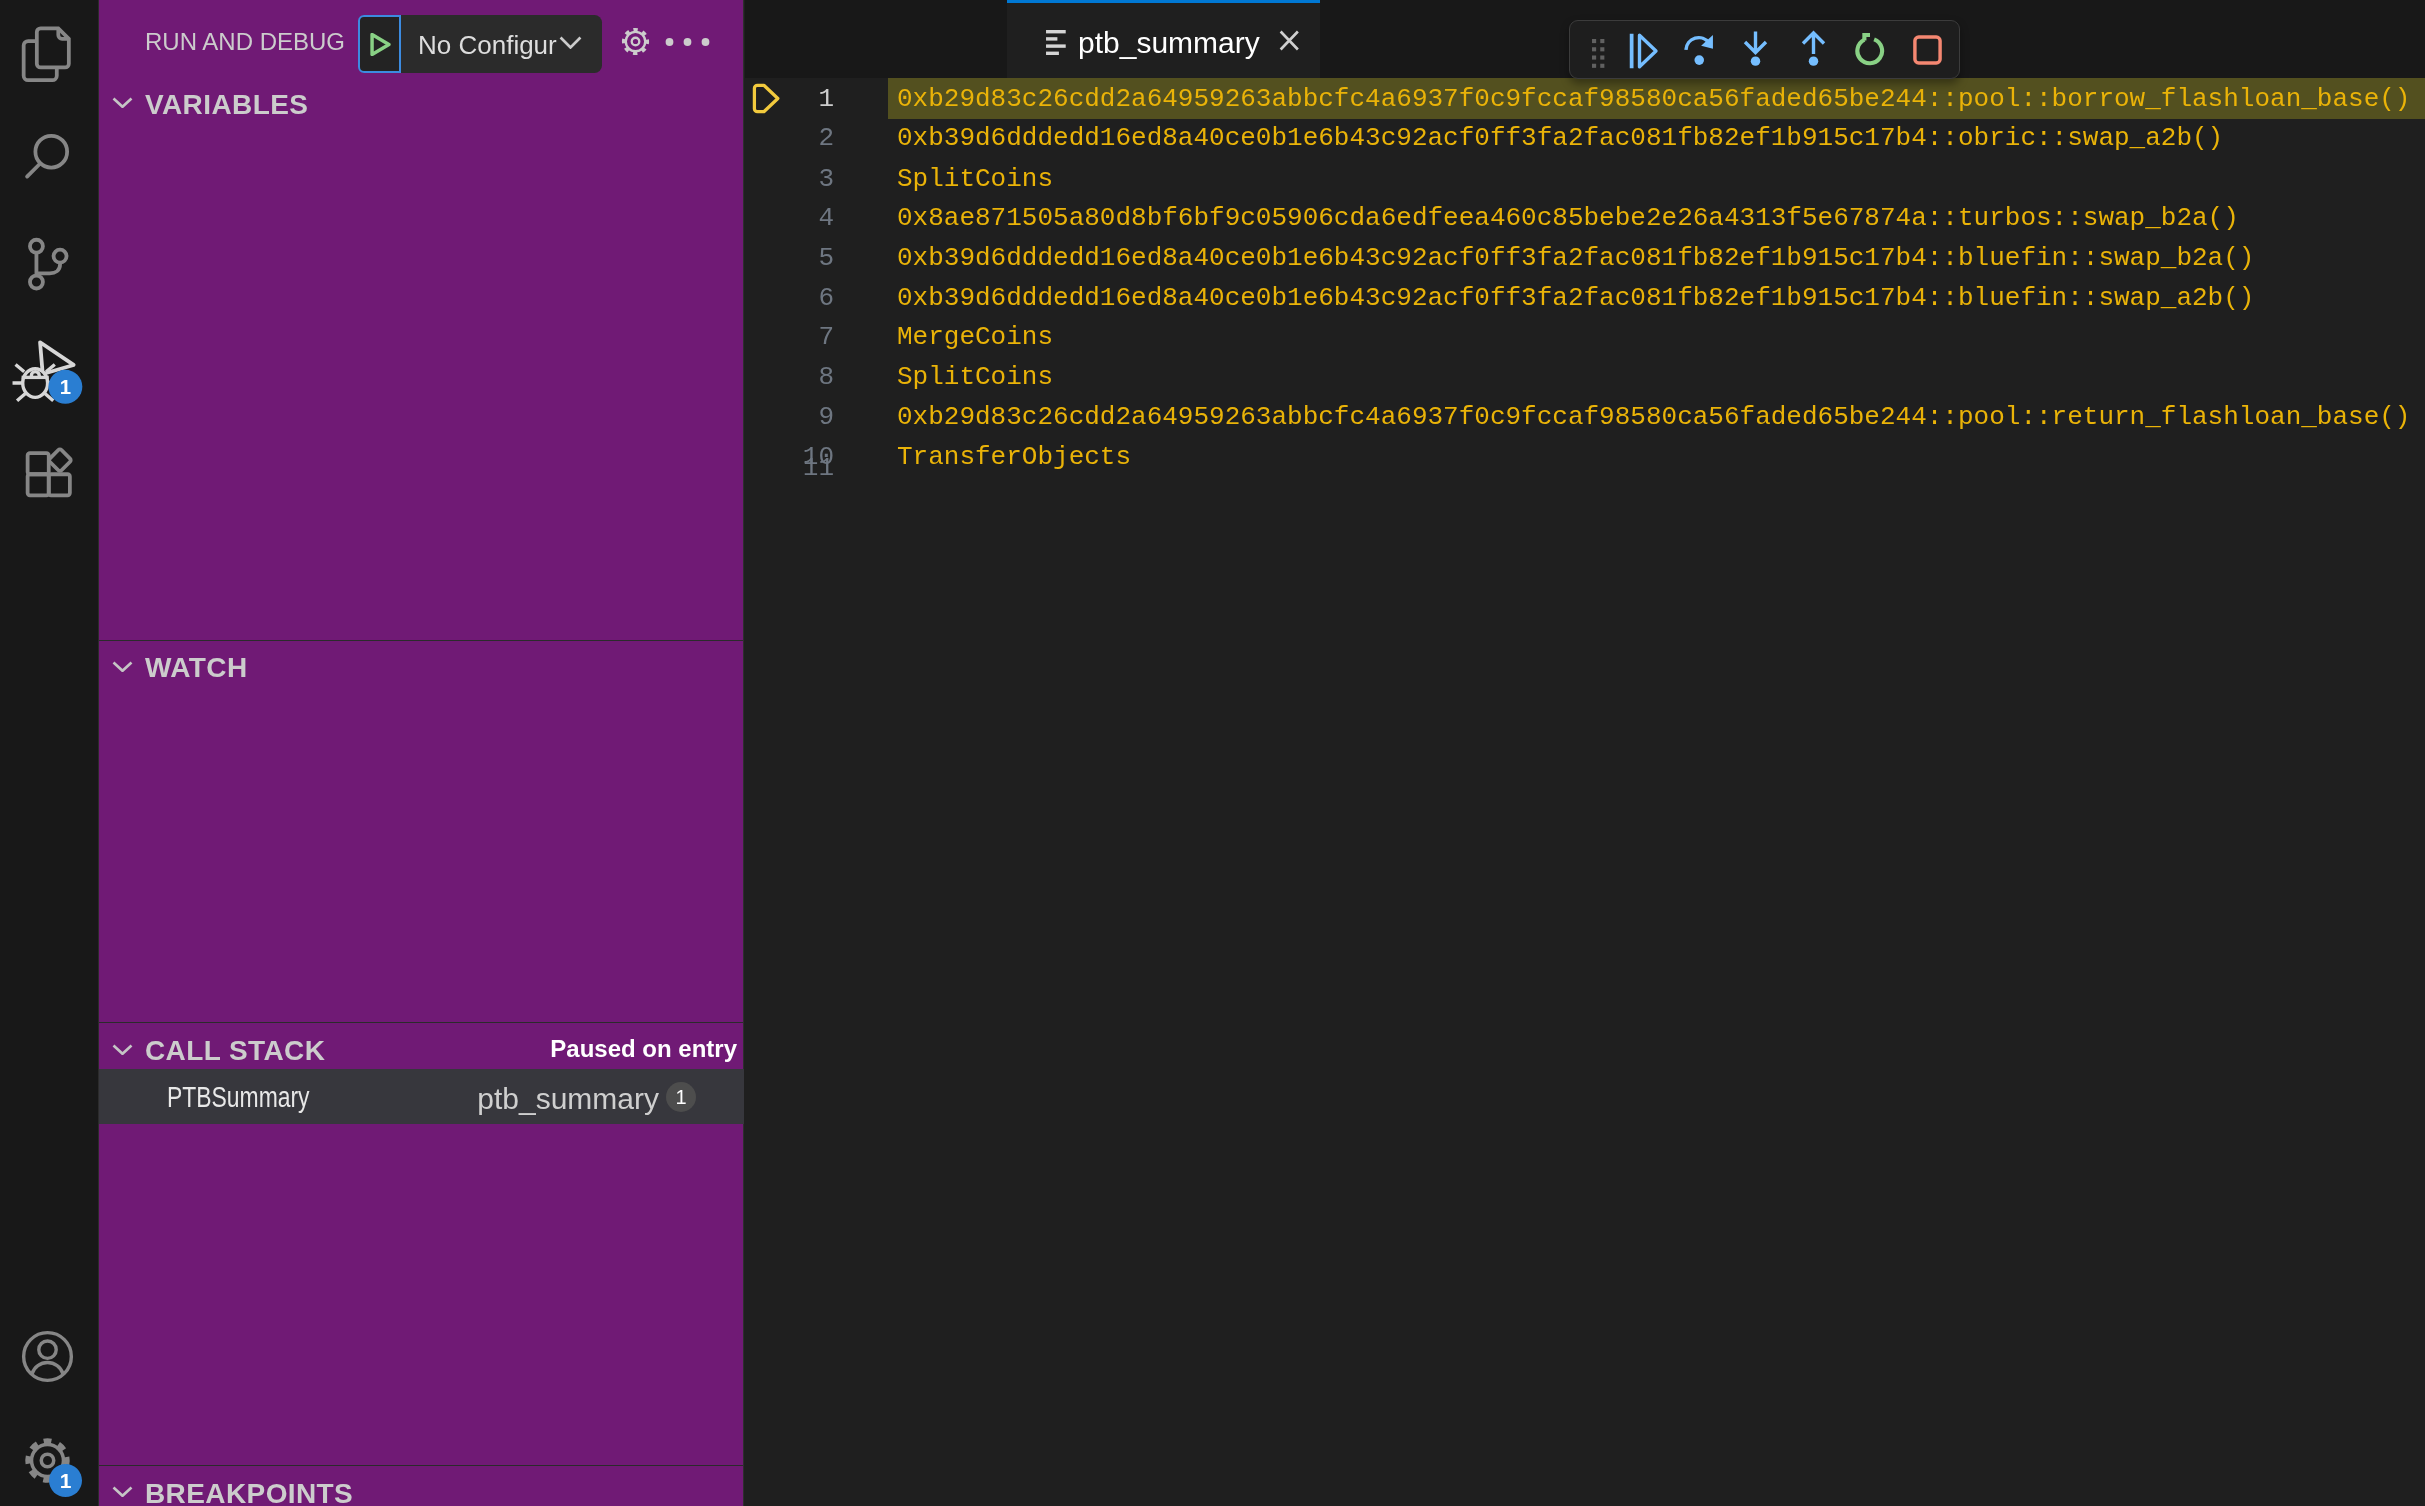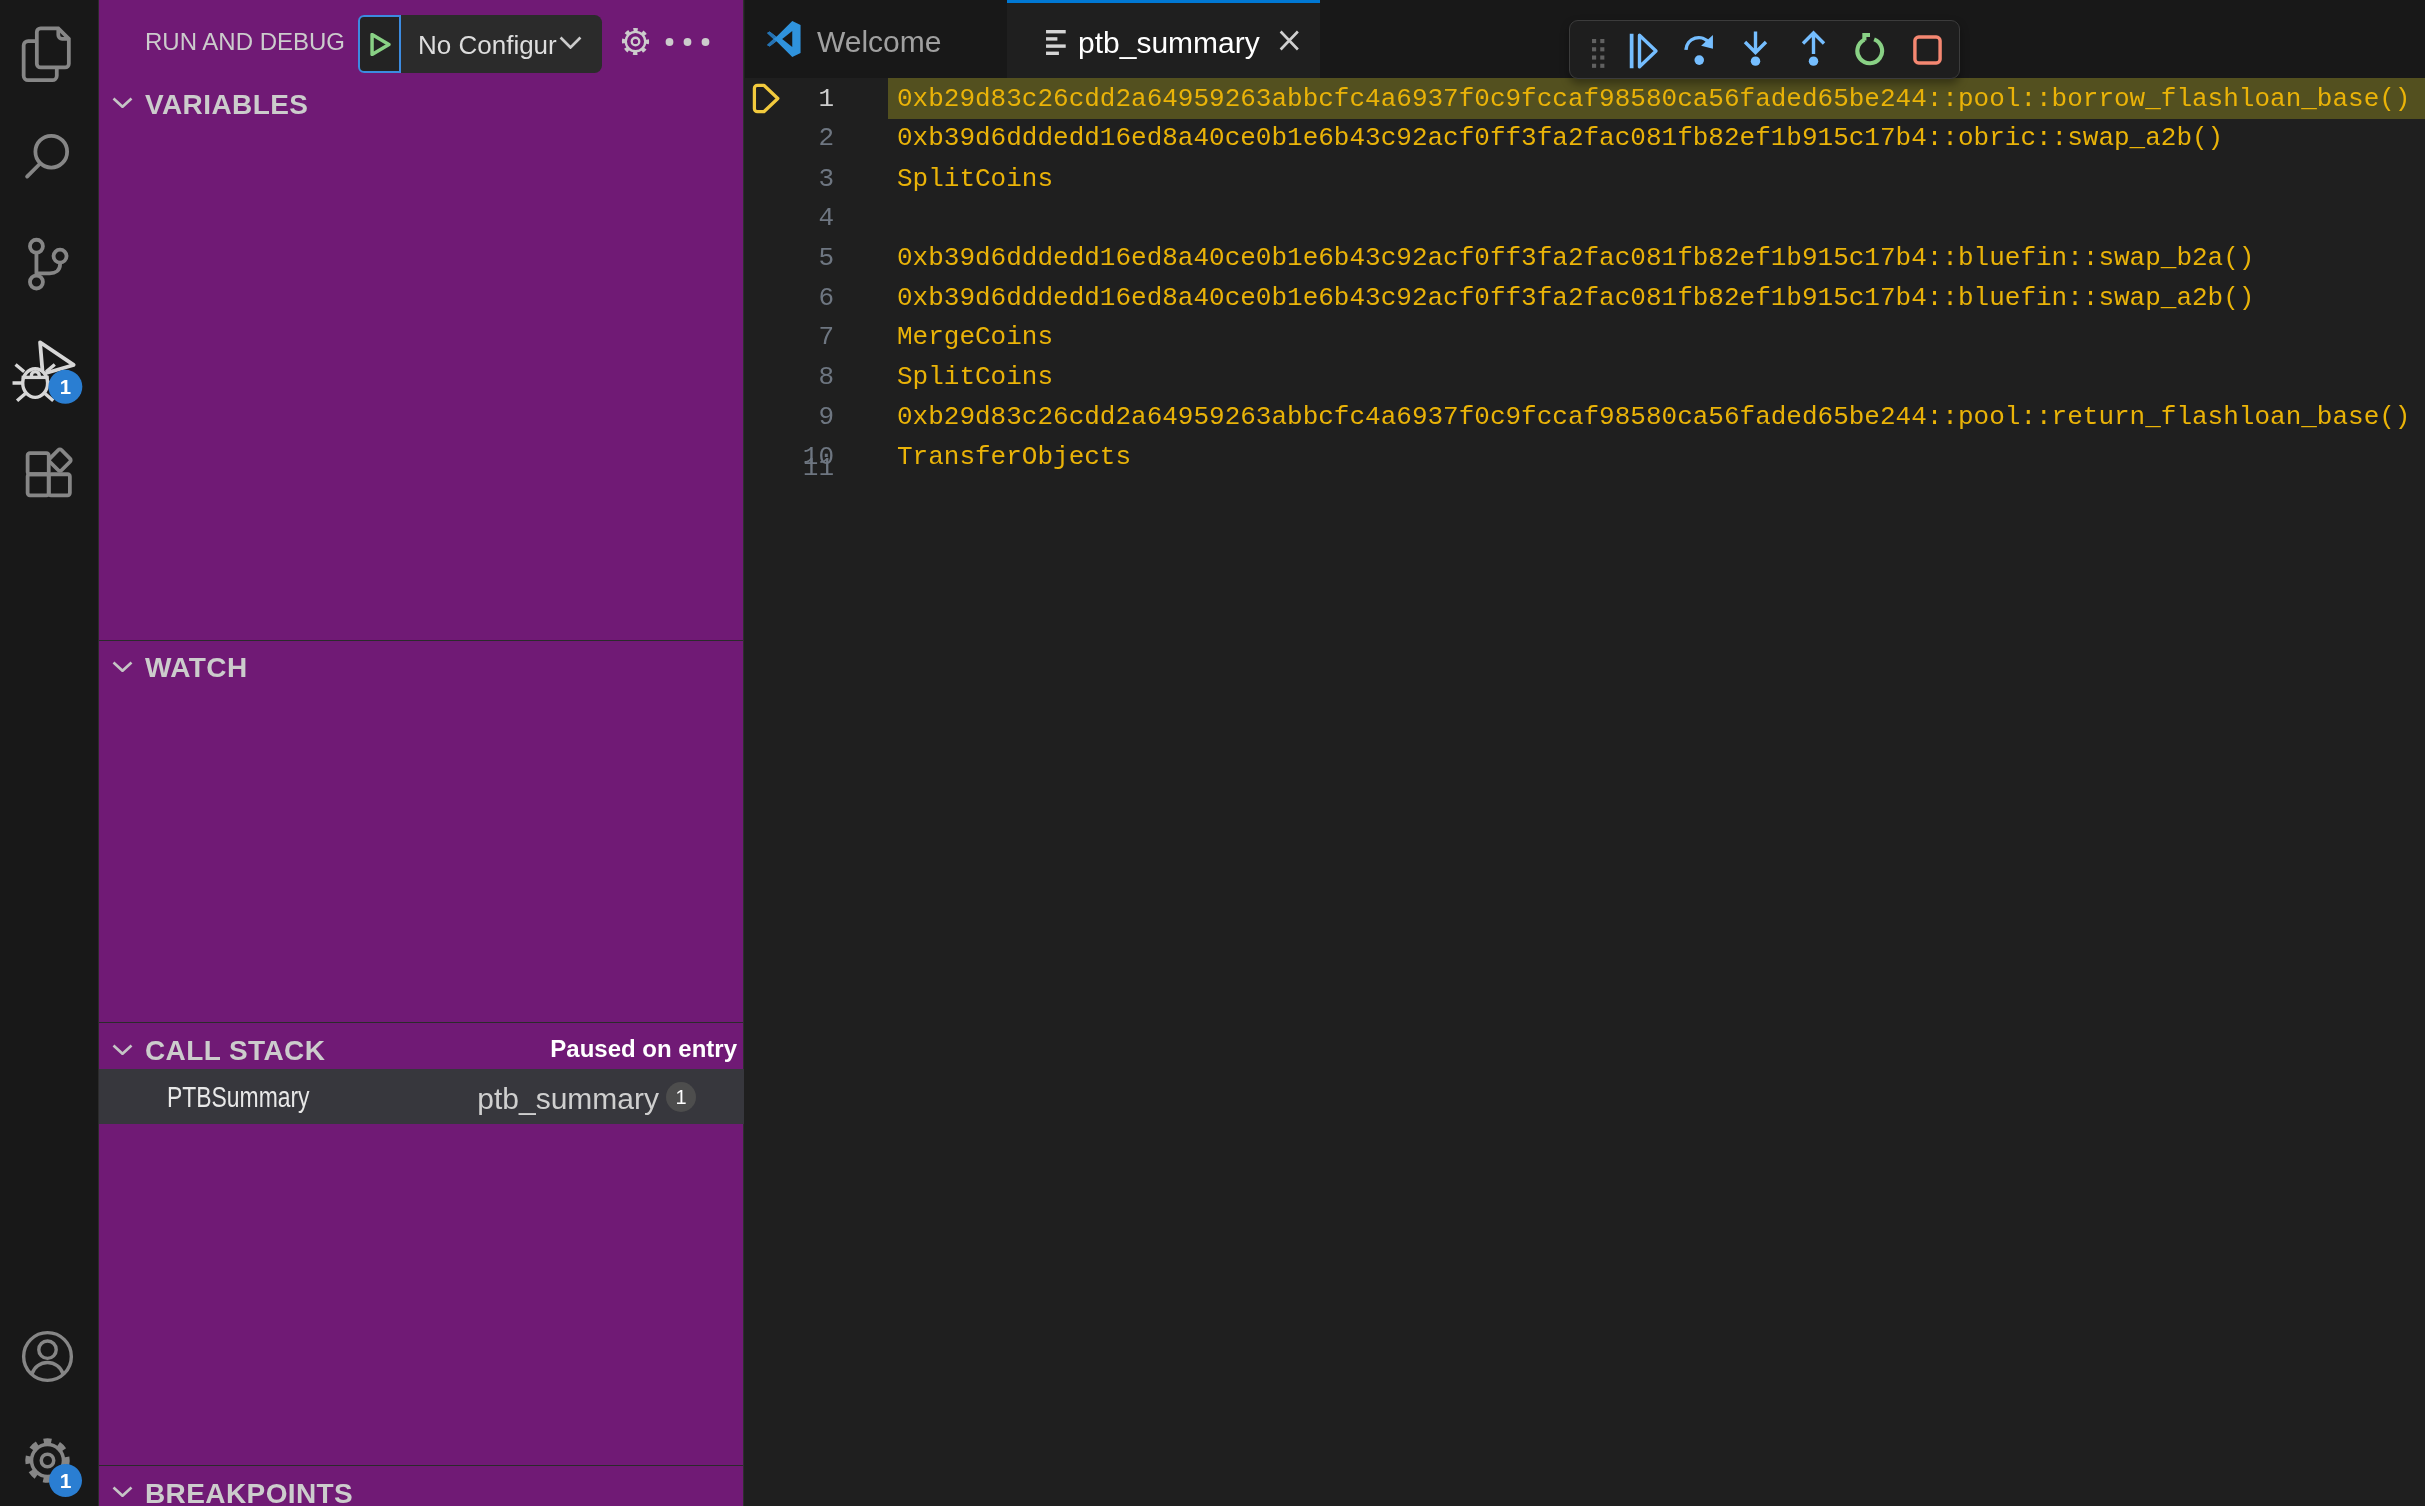--- a/index.html
+++ b/index.html
@@ -138,29 +138,20 @@
 
   <div class="divider" style="top:1465px;"></div>
   <svg class="chev" style="left:13px; top:1486px;" width="21" height="11.4" viewBox="0 0 28 15" fill="none">
       <path d="M2 2 L14 13 26 2" stroke="#c5c5c5" stroke-width="3.5"></path>
     </svg>
   <div class="sechdr" style="left:46px; top:1478px;">BREAKPOINTS</div>
 </div>
 
 <div id="editor" class="abs">
   <div id="tabstrip">
-    <div class="tab" id="tab-welcome">
-      <svg class="abs" style="left:21px; top:21px;" width="36" height="36" viewBox="0 0 100 100">
-        <polygon points="73,0 96,11 96,89 73,100 29,56 10,71 3,67 21,50 3,33 10,29 29,44" fill="#2f93dd"></polygon>
-        <polygon points="73,28 73,72 45,50" fill="#181818"></polygon>
-        <polygon points="29,56 10,71 3,67 21,50" fill="#2572b2"></polygon>
-        <polygon points="3,33 10,29 29,44 21,50" fill="#2572b2"></polygon>
-      </svg>
-      <div class="abs tablbl" style="left:72px; top:0; height:78px; line-height:83px; color:#a0a0a0;">Welcome</div>
-    </div>
     <div class="tab" id="tab-active">
       <svg class="abs" style="left:39px; top:26.5px;" width="20.5" height="25" viewBox="0 0 27 33">
         <rect x="0" y="0" width="26" height="4.5" fill="#d4d4d4"></rect>
         <rect x="0" y="9.5" width="15" height="4.5" fill="#d4d4d4"></rect>
         <rect x="0" y="19" width="26" height="4.5" fill="#d4d4d4"></rect>
         <rect x="0" y="28.5" width="17" height="4.5" fill="#d4d4d4"></rect>
       </svg>
       <div class="abs tablbl" style="left:71px; top:0; height:74px; line-height:80px; color:#ffffff;">ptb_summary</div>
       <svg class="abs" style="left:272px; top:27px;" width="20.5" height="21" viewBox="0 0 27 28" fill="none">
         <path d="M2 2 L25 26 M25 2 L2 26" stroke="#cfcfcf" stroke-width="3.5"></path>
@@ -182,20 +173,21 @@
   <div class="lnum" style="top:278px;">6</div>
   <div class="lnum" style="top:317px;">7</div>
   <div class="lnum" style="top:357px;">8</div>
   <div class="lnum" style="top:397px;">9</div>
   <div class="lnum" style="top:437px;padding-left:19px;">10</div>
   <div class="lnum" style="top:448px;">11</div>
 
   <div class="codeline" style="top:79px;">0xb29d83c26cdd2a64959263abbcfc4a6937f0c9fccaf98580ca56faded65be244::pool::borrow_flashloan_base()</div>
   <div class="codeline" style="top:118px;">0xb39d6dddedd16ed8a40ce0b1e6b43c92acf0ff3fa2fac081fb82ef1b915c17b4::obric::swap_a2b()</div>
   <div class="codeline" style="top:159px;">SplitCoins</div>
+  <div class="codeline" style="top:198px;">0x8ae871505a80d8bf6bf9c05906cda6edfeea460c85bebe2e26a4313f5e67874a::turbos::swap_b2a()</div>
   <div class="codeline" style="top:238px;">0xb39d6dddedd16ed8a40ce0b1e6b43c92acf0ff3fa2fac081fb82ef1b915c17b4::bluefin::swap_b2a()</div>
   <div class="codeline" style="top:278px;">0xb39d6dddedd16ed8a40ce0b1e6b43c92acf0ff3fa2fac081fb82ef1b915c17b4::bluefin::swap_a2b()</div>
   <div class="codeline" style="top:317px;">MergeCoins</div>
   <div class="codeline" style="top:357px;">SplitCoins</div>
   <div class="codeline" style="top:397px;">0xb29d83c26cdd2a64959263abbcfc4a6937f0c9fccaf98580ca56faded65be244::pool::return_flashloan_base()</div>
   <div class="codeline" style="top:437px;">TransferObjects</div>
 
   <div class="abs" style="left:824px; top:20px; width:391px; height:59px; background:#1e1e1e; border:1.5px solid #3c3c3c; border-radius:9px; box-shadow:0 4.6px 9px rgba(0,0,0,0.35);"></div>
 
   <svg class="abs" style="left:847px; top:39px;" width="13" height="29" viewBox="0 0 17 38">

